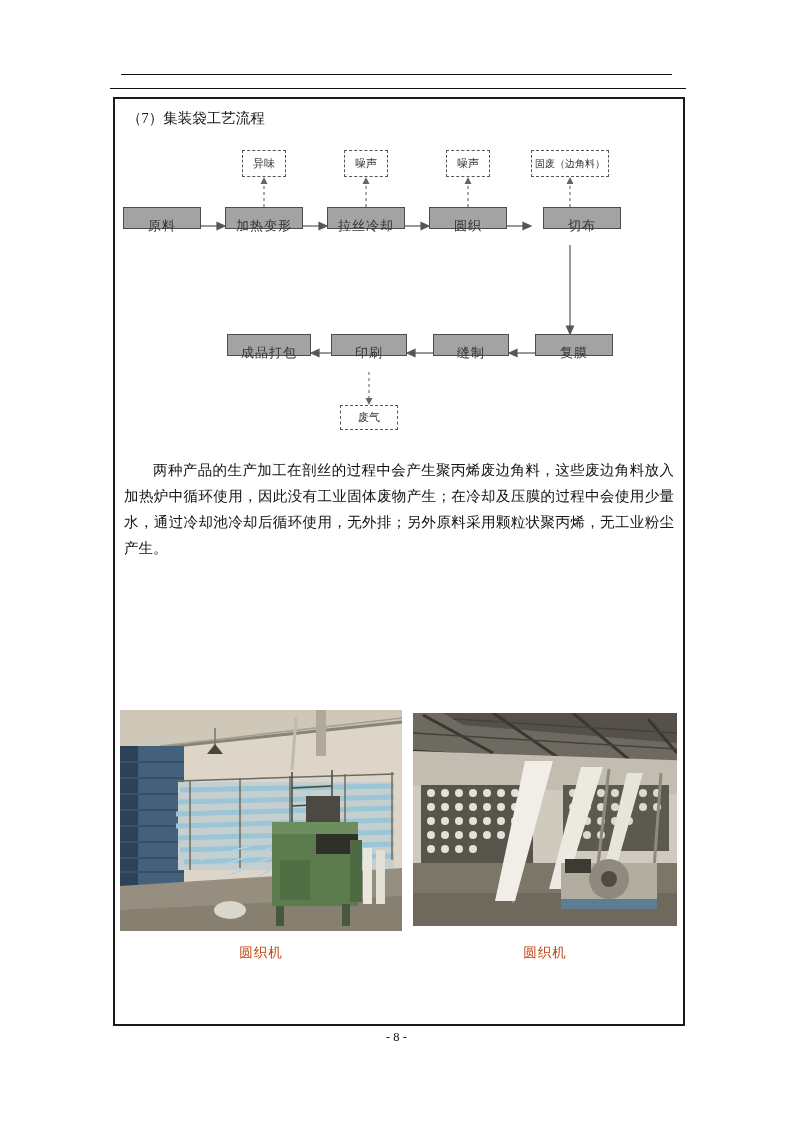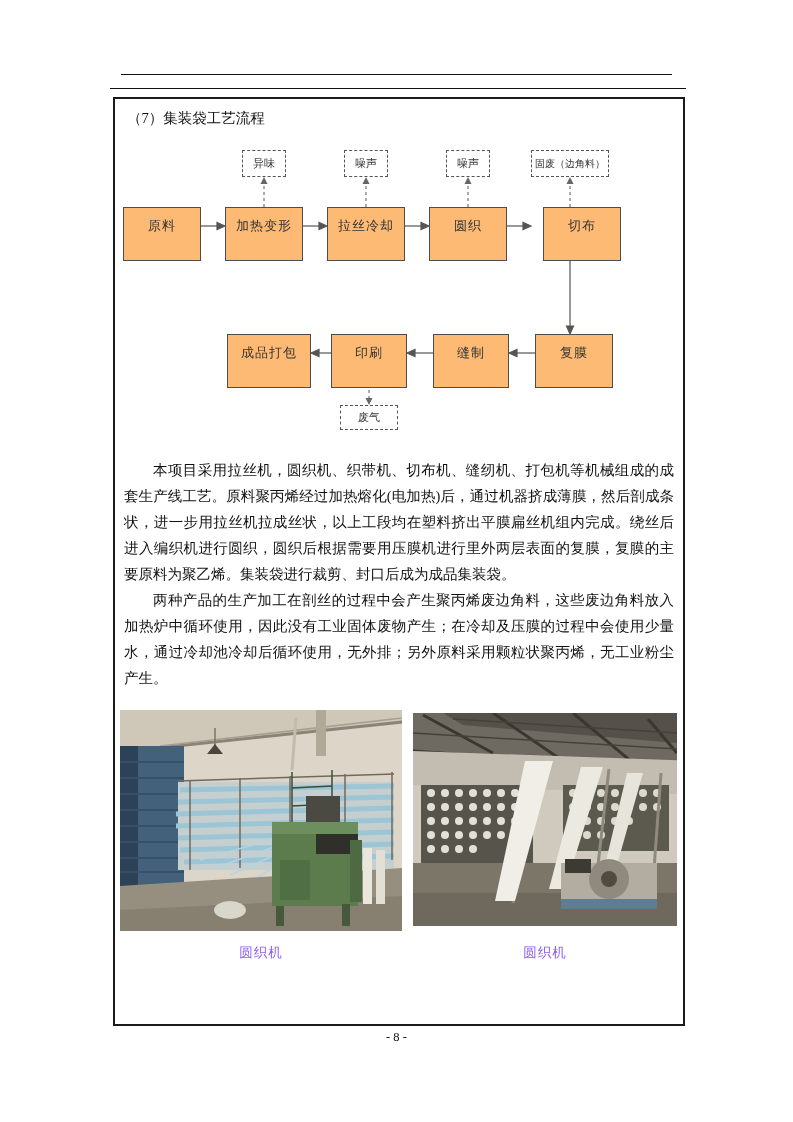--- a/index.html
+++ b/index.html
@@ -49,25 +49,25 @@
   
   .flowchart {
     position: absolute;
     left: 0; top: 43px;
     width: 568px; height: 300px;
   }
   .flowchart svg.lines { position: absolute; left: 0; top: 0; }
   .fc-box {
     position: absolute;
     border: 1px solid #4d4d4d;
-    background: #fdba74;
+    background: #a3a3a3;
     text-align: center;
     font-size: 13px;
     color: #333;
-    height: 54px;
+    height: 22px;
     line-height: 36px;
     letter-spacing: 1px;
   }
   .fc-dashed {
     position: absolute;
     border: 1px dashed #555;
     background: #fff;
     text-align: center;
     font-size: 11px;
     color: #333;
@@ -98,21 +98,21 @@
   
   .photo { position: absolute; overflow: hidden; }
   .photo svg { display: block; }
   .photo-left  { left: 5px;  top: 611px; width: 282px; height: 221px; }
   .photo-right { left: 298px; top: 614px; width: 264px; height: 213px; }
   .photo-caption {
     position: absolute;
     top: 845px;
     text-align: center;
     font-size: 13.5px;
-    color: #8b5cf6;
+    color: #c2410c;
     letter-spacing: 1px;
   }
   .photo-caption.left  { left: 5px;   width: 282px; }
   .photo-caption.right { left: 298px; width: 264px; }
   
   .page-number {
     position: absolute;
     top: 1030px; left: 0; width: 100%;
     text-align: center;
     font-size: 12.5px;
@@ -189,21 +189,20 @@
       <div class="fc-box" style="left:112px; top:192px; width:84px;">成品打包</div>
       <div class="fc-box" style="left:216px; top:192px; width:76px;">印刷</div>
       <div class="fc-box" style="left:318px; top:192px; width:76px;">缝制</div>
       <div class="fc-box" style="left:420px; top:192px; width:78px;">复膜</div>
 
       <div class="fc-dashed" style="left:225px; top:263px; width:58px; height:25px; line-height:23px;">废气</div>
     </div>
 
 
     <div class="body-text">
-      <p>本项目采用拉丝机，圆织机、织带机、切布机、缝纫机、打包机等机械组成的成套生产线工艺。原料聚丙烯经过加热熔化(电加热)后，通过机器挤成薄膜，然后剖成条状，进一步用拉丝机拉成丝状，以上工段均在塑料挤出平膜扁丝机组内完成。绕丝后进入编织机进行圆织，圆织后根据需要用压膜机进行里外两层表面的复膜，复膜的主要原料为聚乙烯。集装袋进行裁剪、封口后成为成品集装袋。</p>
       <p>两种产品的生产加工在剖丝的过程中会产生聚丙烯废边角料，这些废边角料放入加热炉中循环使用，因此没有工业固体废物产生；在冷却及压膜的过程中会使用少量水，通过冷却池冷却后循环使用，无外排；另外原料采用颗粒状聚丙烯，无工业粉尘产生。</p>
     </div>
 
     <div class="photo photo-left">
       <svg width="282" height="221" viewBox="0 0 282 221">
         <rect x="0" y="0" width="282" height="221" fill="#ddd6c8"></rect>
 
         <polygon points="0,0 282,0 282,14 0,42" fill="#cfc8b9"></polygon>
         <line x1="0" y1="42" x2="282" y2="12" stroke="#8a8478" stroke-width="3"></line>
         <line x1="40" y1="36" x2="282" y2="8" stroke="#a69f90" stroke-width="1.5"></line>

